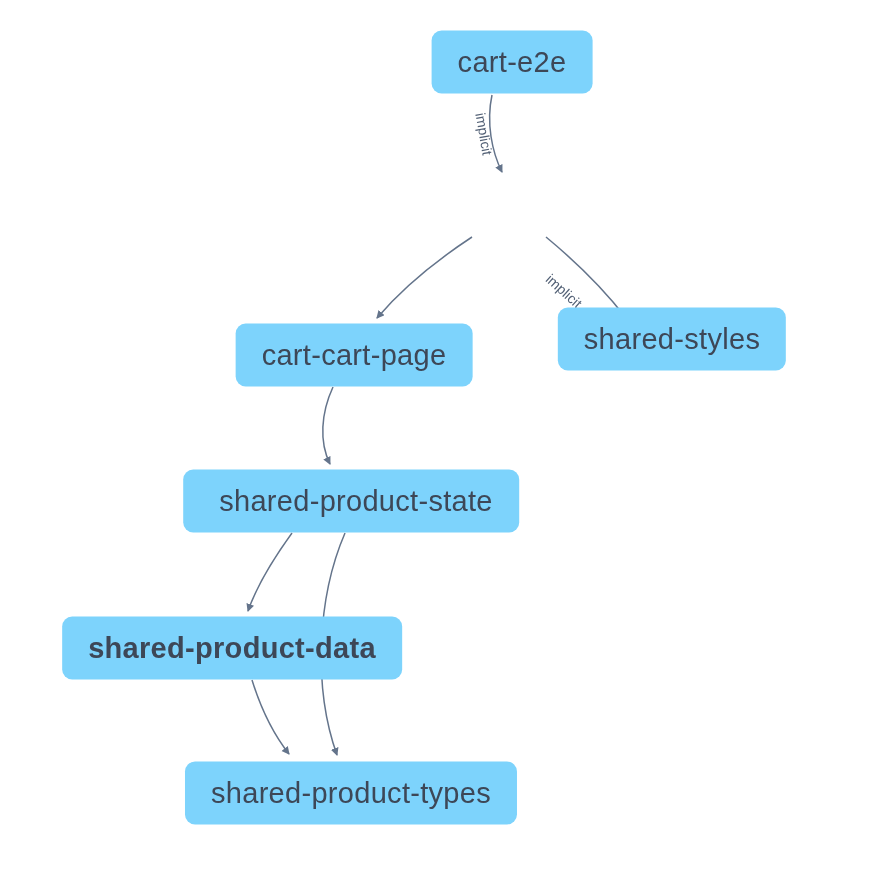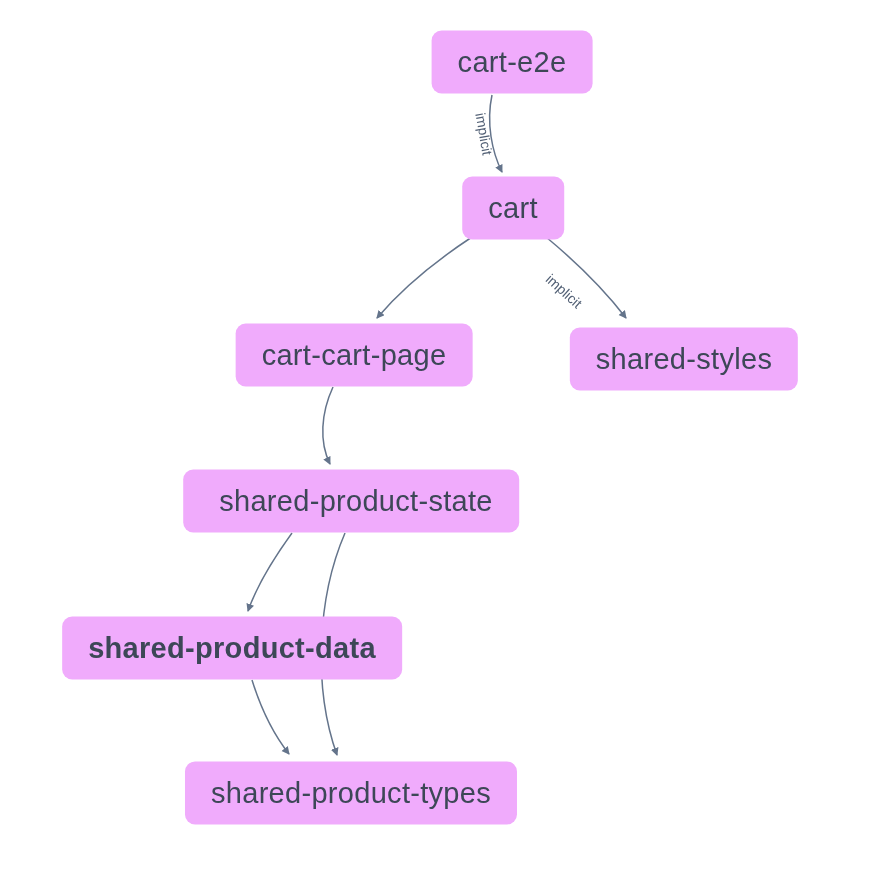--- a/index.html
+++ b/index.html
@@ -23,21 +23,21 @@
     height: 886px;
   }
   .edge-path {
     fill: none;
     stroke: #64748b;
     stroke-width: 1.5;
   }
   .node {
     position: absolute;
     transform: translate(-50%, -50%);
-    background: #f0abfc;
+    background: #7dd3fc;
     color: #3d4757;
     border-radius: 10px;
     height: 63px;
     display: flex;
     align-items: center;
     justify-content: center;
     padding: 0 26px;
     font-size: 29px;
     letter-spacing: 0.3px;
     white-space: nowrap;
@@ -72,25 +72,24 @@
     <path class="edge-path" d="M 345,533 C 317,598 313,688 337,755" marker-end="url(#arrow)"></path>
     <path class="edge-path" d="M 252,680 C 261,709 274,735 289,754" marker-end="url(#arrow)"></path>
   </svg>
 
   <div class="edge-label" style="left:484px; top:134px; transform:translate(-50%,-50%) rotate(80deg);">implicit</div>
 
   <div class="edge-label" style="left:564px; top:291px; transform:translate(-50%,-50%) rotate(42deg);">implicit</div>
 
   <div class="node" style="left:512px; top:62px;">cart-e2e</div>
 
-  <div class="node" style="left:513px; top:208px;">cart</div>
 
   <div class="node" style="left:354px; top:355px;text-align:right;">cart-cart-page</div>
 
-  <div class="node" style="left:672px; top:359px;margin-left:12px;">shared-styles</div>
+  <div class="node" style="left:672px; top:339px;">shared-styles</div>
 
   <div class="node" style="left:351px; top:501px;padding-left:36px;">shared-product-state</div>
 
   <div class="node" style="left:232px; top:648px;font-weight:bold;">shared-product-data</div>
 
   <div class="node" style="left:351px; top:793px;">shared-product-types</div>
 
 </div>
 
 </body></html>

